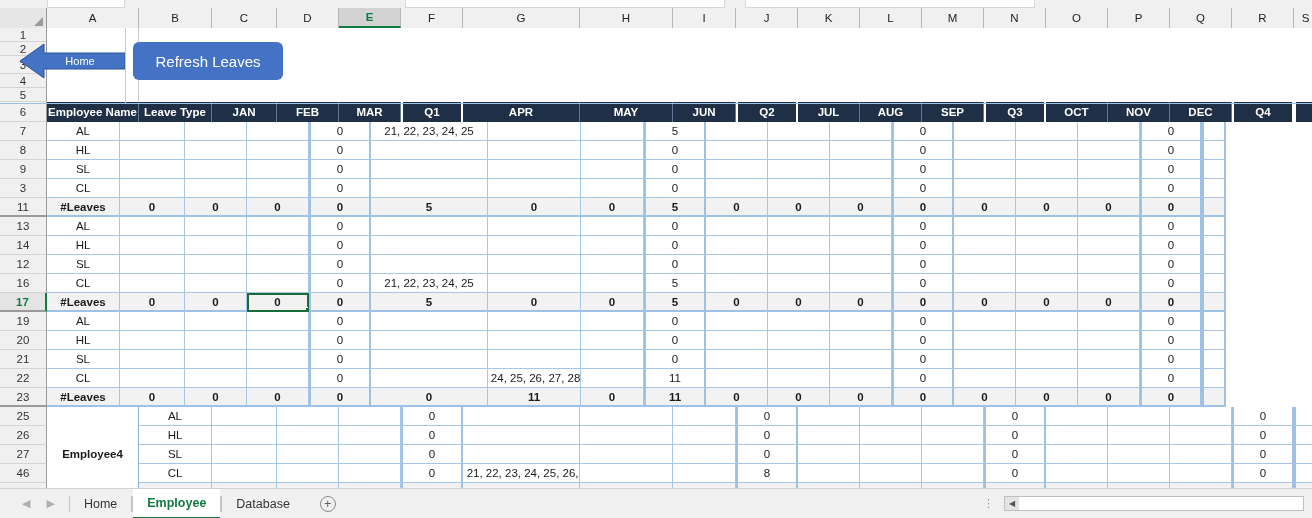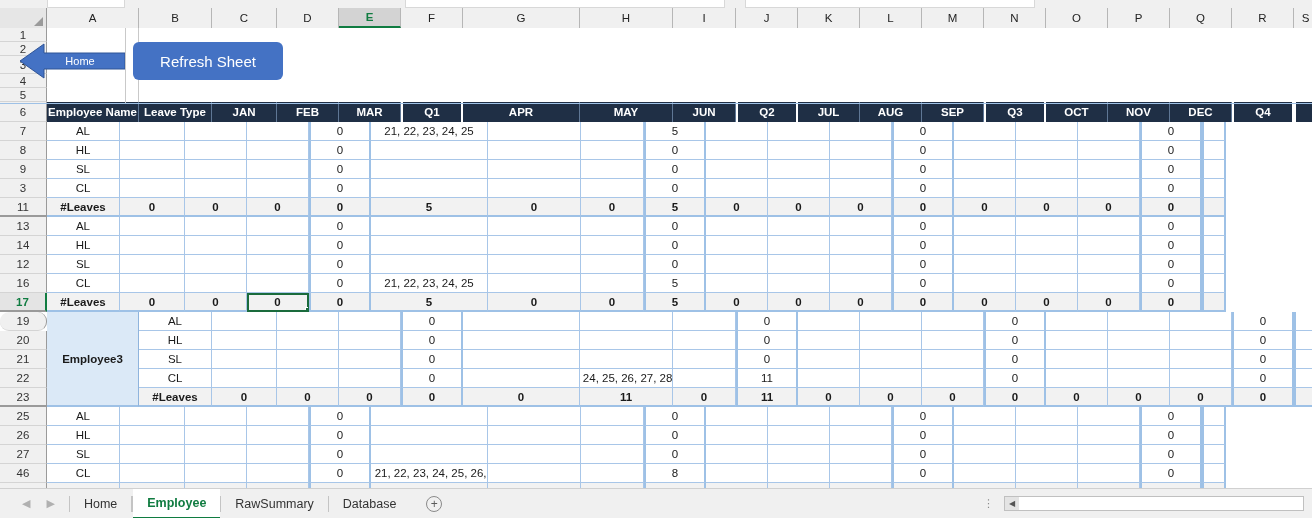--- a/index.html
+++ b/index.html
@@ -166,21 +166,21 @@
         <div class="rowhead" style="height: 19px;">7</div>
         <div class="rowhead" style="height: 19px;">8</div>
         <div class="rowhead" style="height: 19px;">9</div>
         <div class="rowhead" style="height: 19px;">3</div>
         <div class="rowhead hidden-gap" style="height: 19px;">11</div>
         <div class="rowhead" style="height: 19px;">13</div>
         <div class="rowhead" style="height: 19px;">14</div>
         <div class="rowhead" style="height: 19px;">12</div>
         <div class="rowhead" style="height: 19px;">16</div>
         <div class="rowhead sel hidden-gap" style="height: 19px;">17</div>
-        <div class="rowhead" style="height: 19px; border-radius: 9px;">19</div>
+        <div class="rowhead" style="height: 19px;">19</div>
         <div class="rowhead" style="height: 19px;">20</div>
         <div class="rowhead" style="height: 19px;">21</div>
         <div class="rowhead" style="height: 19px;">22</div>
         <div class="rowhead hidden-gap" style="height: 19px;">23</div>
         <div class="rowhead" style="height: 19px;">25</div>
         <div class="rowhead" style="height: 19px;">26</div>
         <div class="rowhead" style="height: 19px;">27</div>
         <div class="rowhead" style="height: 19px;">46</div>
         <div class="rowhead hidden-gap" style="height: 19px;">29</div>
       </div>
@@ -513,21 +513,20 @@
               <div class="cell qcell blockend" style="width: 62px; height: 19px;">0</div>
               <div class="cell blockend" style="width: 62px; height: 19px;">0</div>
               <div class="cell blockend" style="width: 62px; height: 19px;">0</div>
               <div class="cell blockend" style="width: 62px; height: 19px;">0</div>
               <div class="cell qcell blockend" style="width: 62px; height: 19px;">0</div>
               <div class="cell qcell blockend" style="width: 24px; height: 19px;"></div>
             </div>
           </div>
         </div>
         <div style="display: flex;">
-          <div class="empname shade-a" style="width: 92px; height: 95px; border-bottom: 2px solid rgb(158, 193, 230);">Employee3</div>
           <div style="width: 1173px;">
             <div class="row" style="height: 19px;">
               <div class="cell " style="width: 73px; height: 19px;">AL</div>
               <div class="cell " style="width: 65px; height: 19px;"></div>
               <div class="cell " style="width: 62px; height: 19px;"></div>
               <div class="cell " style="width: 62px; height: 19px;"></div>
               <div class="cell qcell" style="width: 62px; height: 19px;">0</div>
               <div class="cell " style="width: 117px; height: 19px;"></div>
               <div class="cell " style="width: 93px; height: 19px;"></div>
               <div class="cell " style="width: 63px; height: 19px;"></div>
@@ -618,20 +617,21 @@
               <div class="cell qcell blockend" style="width: 62px; height: 19px;">0</div>
               <div class="cell blockend" style="width: 62px; height: 19px;">0</div>
               <div class="cell blockend" style="width: 62px; height: 19px;">0</div>
               <div class="cell blockend" style="width: 62px; height: 19px;">0</div>
               <div class="cell qcell blockend" style="width: 62px; height: 19px;">0</div>
               <div class="cell qcell blockend" style="width: 24px; height: 19px;"></div>
             </div>
           </div>
         </div>
         <div style="display: flex;">
+          <div class="empname shade-b" style="width: 92px; height: 95px; border-bottom: 2px solid rgb(158, 193, 230);">Employee4</div>
           <div style="width: 1173px;">
             <div class="row" style="height: 19px;">
               <div class="cell " style="width: 73px; height: 19px;">AL</div>
               <div class="cell " style="width: 65px; height: 19px;"></div>
               <div class="cell " style="width: 62px; height: 19px;"></div>
               <div class="cell " style="width: 62px; height: 19px;"></div>
               <div class="cell qcell" style="width: 62px; height: 19px;">0</div>
               <div class="cell " style="width: 117px; height: 19px;"></div>
               <div class="cell " style="width: 93px; height: 19px;"></div>
               <div class="cell " style="width: 63px; height: 19px;"></div>
@@ -729,36 +729,35 @@
           </div>
         </div>
       </div>
   </div>
 
   <div class="banner-sep"></div>
   <svg class="home-arrow" viewBox="0 0 105 42">
     <polygon points="0,21 24,4 24,13 105,13 105,29 24,29 24,38" fill="#4472c4" stroke="#2f5496" stroke-width="1"></polygon>
     <text x="60" y="25" fill="#ffffff" font-size="11" font-family="Liberation Sans, sans-serif" text-anchor="middle">Home</text>
   </svg>
-  <div class="refresh-btn">Refresh Sheet</div>
+  <div class="refresh-btn">Refresh Leaves</div>
   <div class="banner-bottom"></div>
 
   <div class="tabbar">
     <div class="navarrows">
       <span>◀</span>
       <span>▶</span>
     </div>
     <div class="tabdiv"></div>
     <div id="tabs" style="display:flex;align-items:center;">
         <div class="tab">Home</div>
         <div class="tabdiv"></div>
         <div class="tabdiv"></div>
         <div class="tab active">Employee</div>
         <div class="tabdiv"></div>
-        <div class="tab">RawSummary</div>
         <div class="tabdiv"></div>
         <div class="tab">Database</div>
       </div>
     <div class="addsheet">+</div>
     <div class="hscroll-area">
       <div class="dots">⋮</div>
       <div class="hscroll">
         <div class="hsarrow">◀</div>
         <div class="hsthumb"></div>
       </div>

